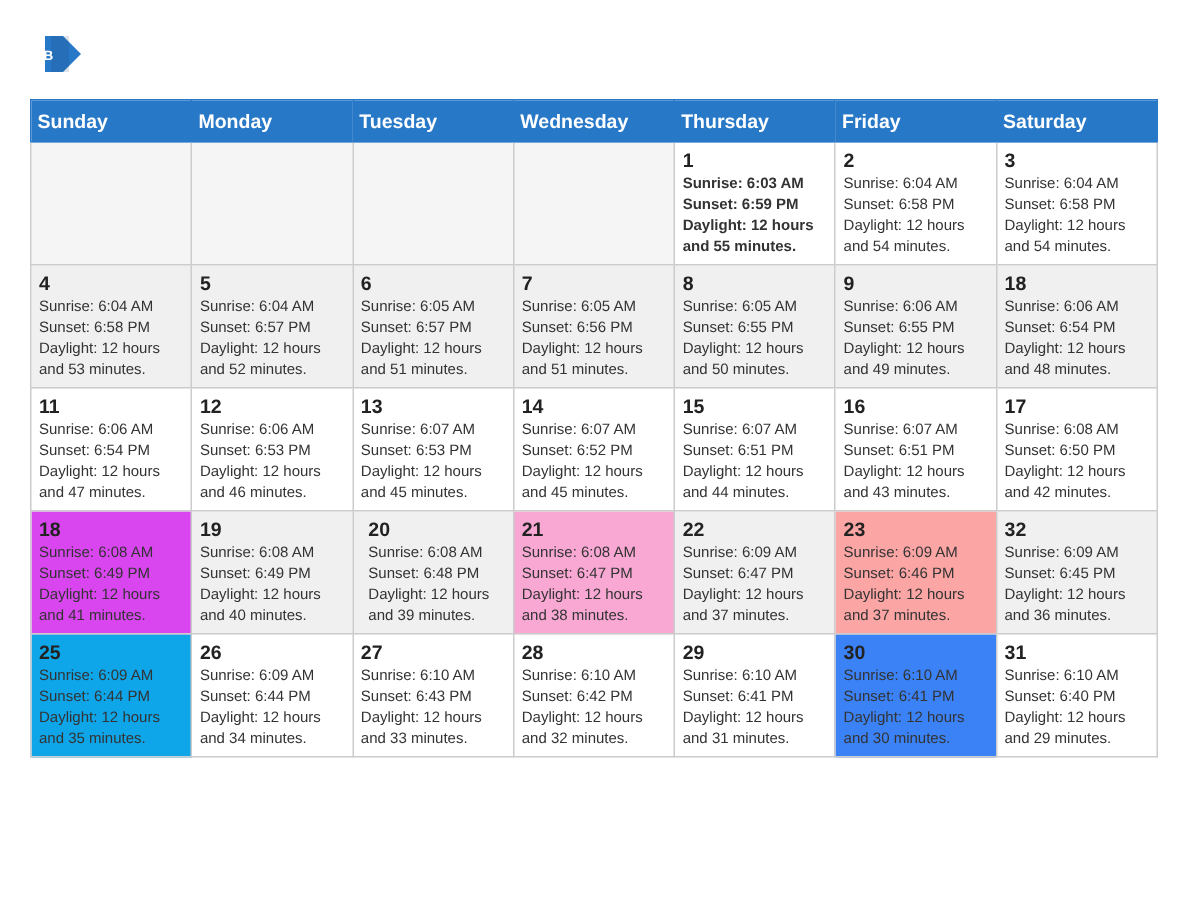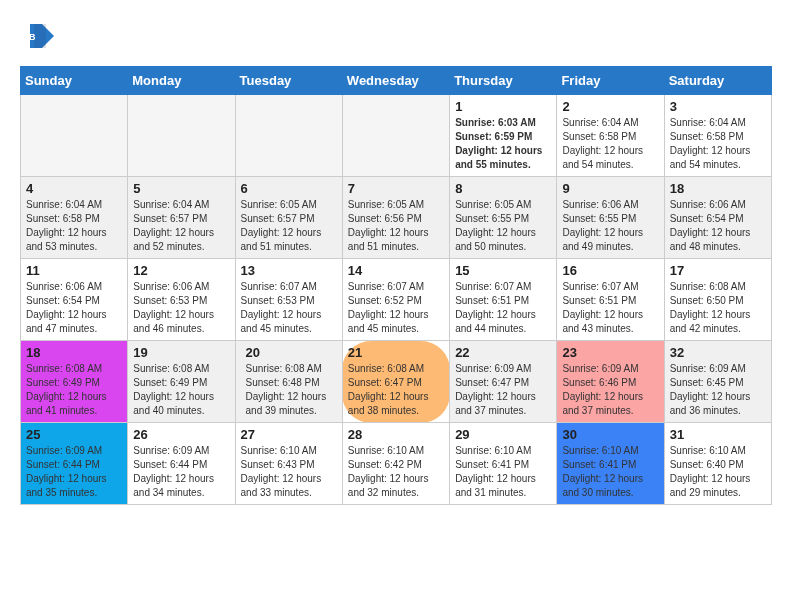--- a/index.html
+++ b/index.html
@@ -272,21 +272,21 @@
 Daylight: 12 hours
 and 40 minutes.</div>
         </td>
         <td style="background: rgb(240, 240, 240); padding-left: 10px;">
           <div class="day-number">20</div>
           <div class="day-info" style="white-space: pre-line;">Sunrise: 6:08 AM
 Sunset: 6:48 PM
 Daylight: 12 hours
 and 39 minutes.</div>
         </td>
-        <td style="background: #fdba74; border-radius: 29px;">
+        <td style="background: #f9a8d4;">
           <div class="day-number">21</div>
           <div class="day-info" style="white-space: pre-line;">Sunrise: 6:08 AM
 Sunset: 6:47 PM
 Daylight: 12 hours
 and 38 minutes.</div>
         </td>
         <td style="background: rgb(240, 240, 240);">
           <div class="day-number">22</div>
           <div class="day-info" style="white-space: pre-line;">Sunrise: 6:09 AM
 Sunset: 6:47 PM

